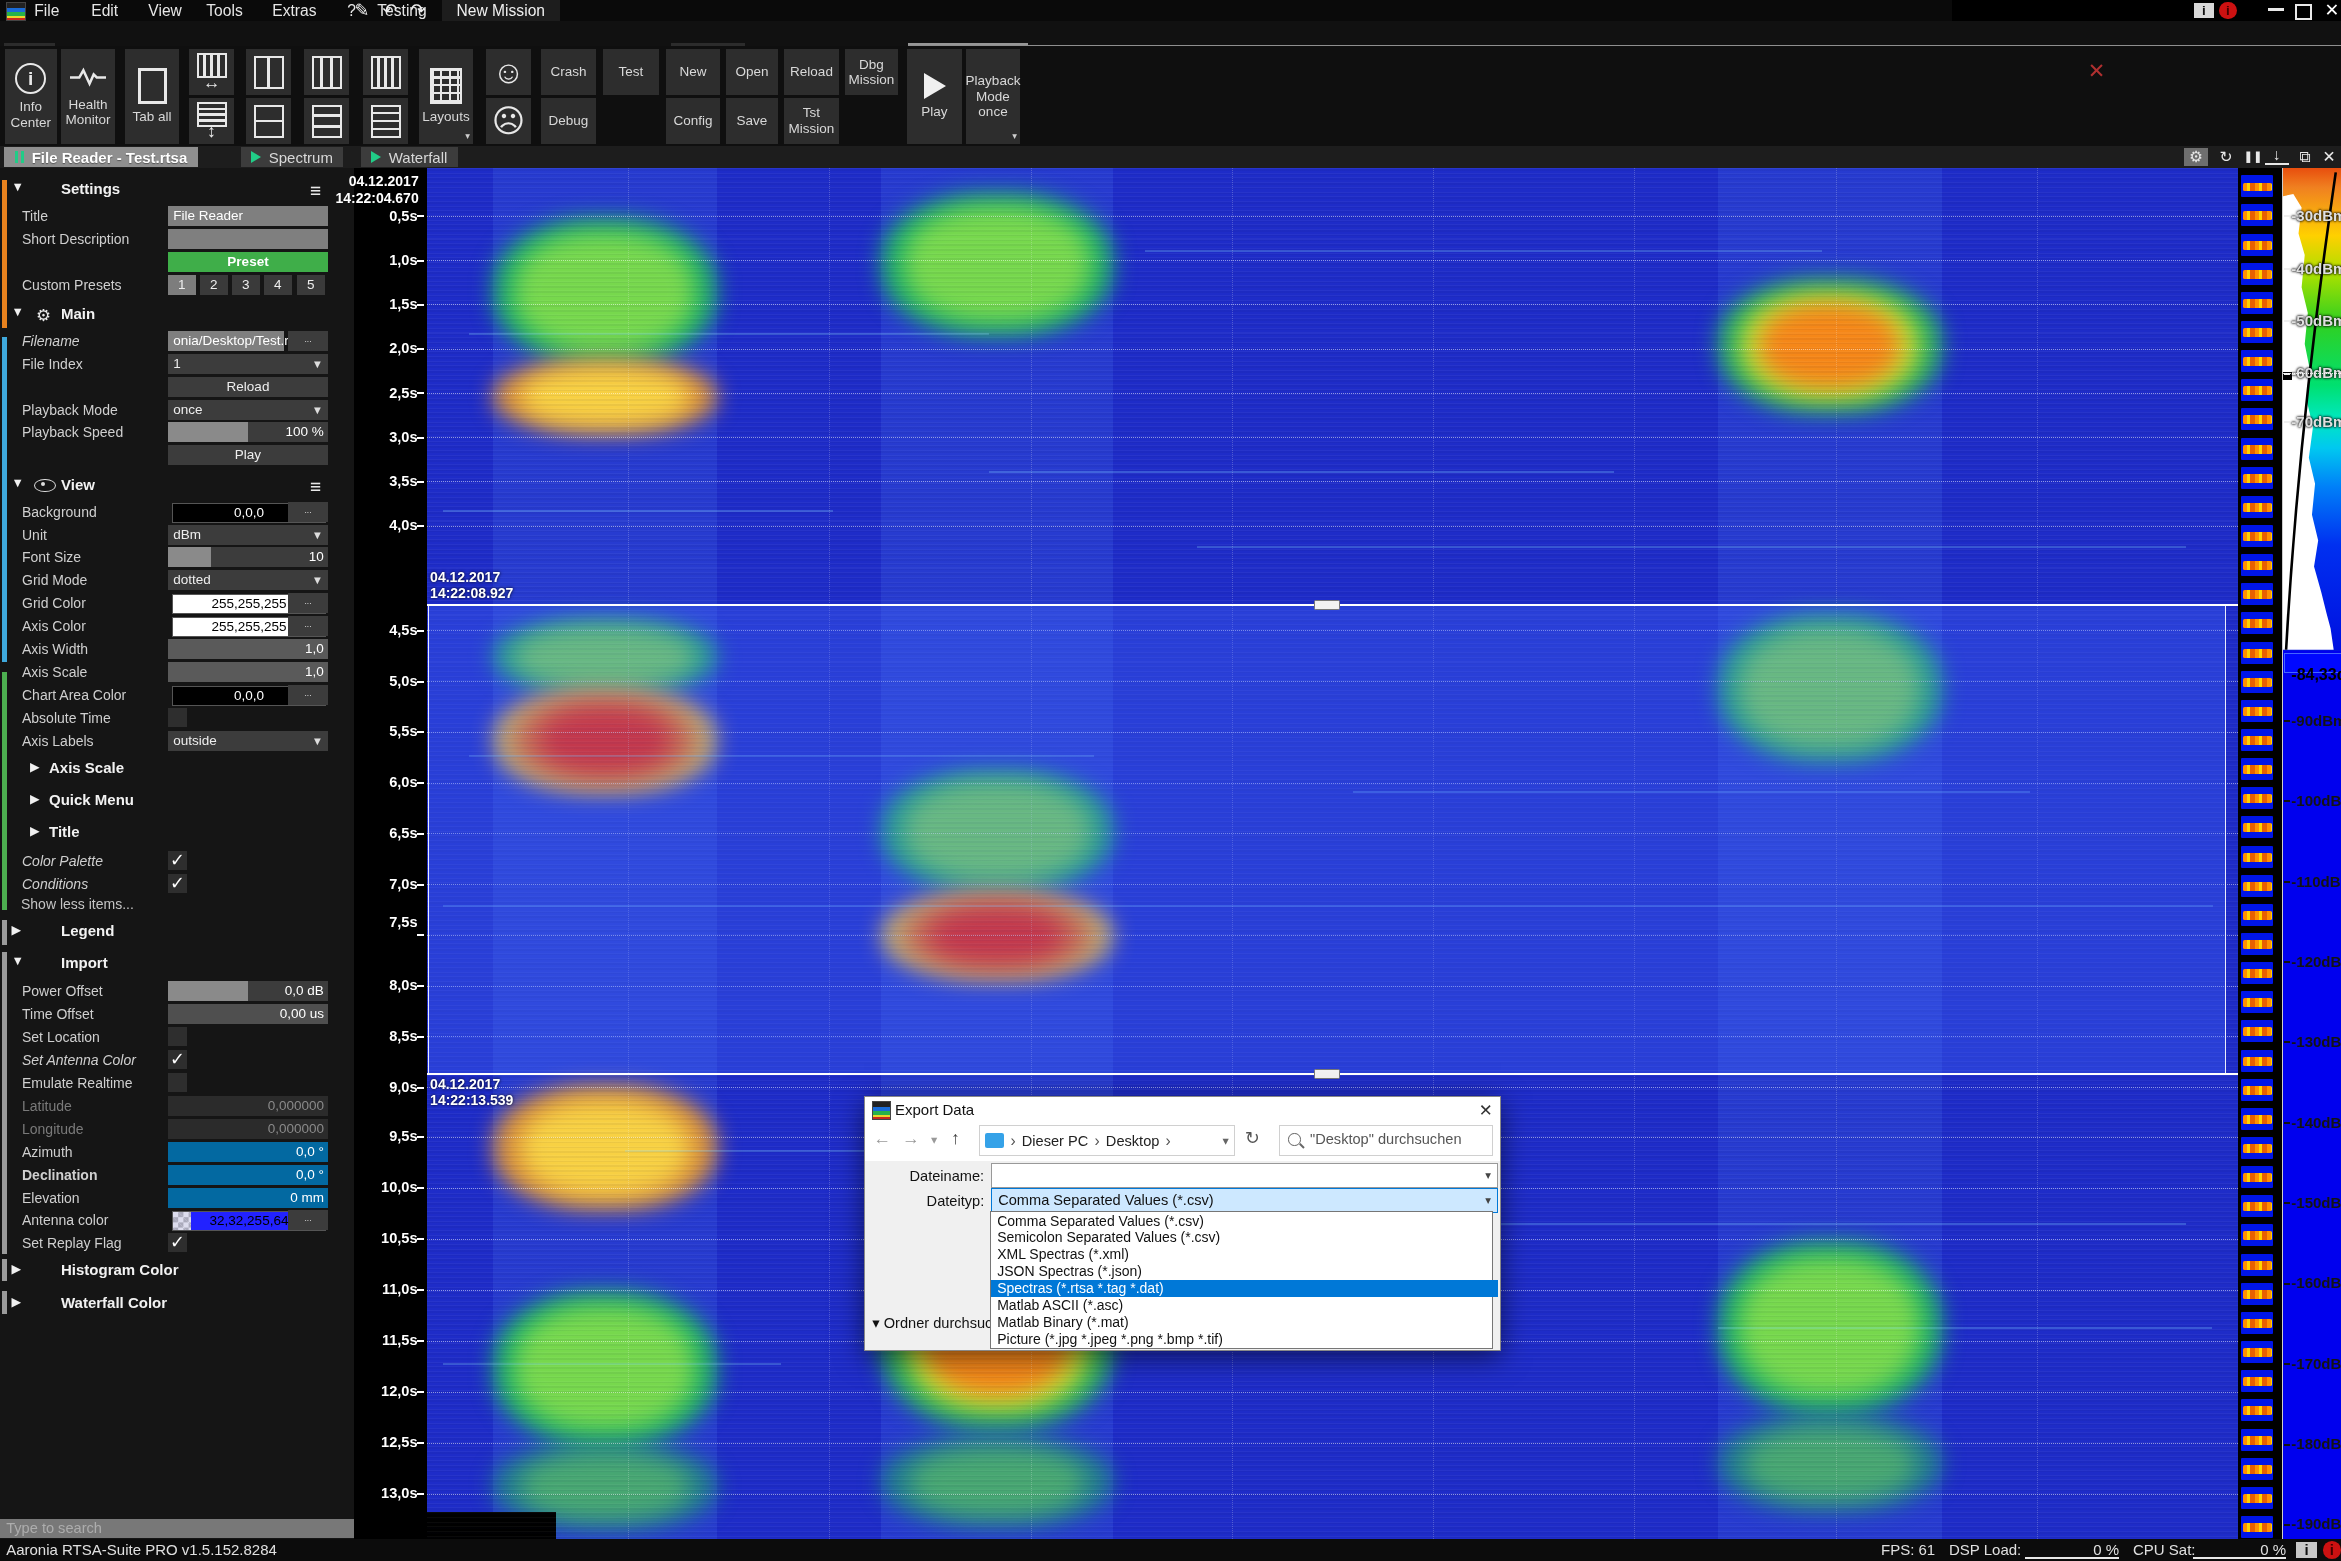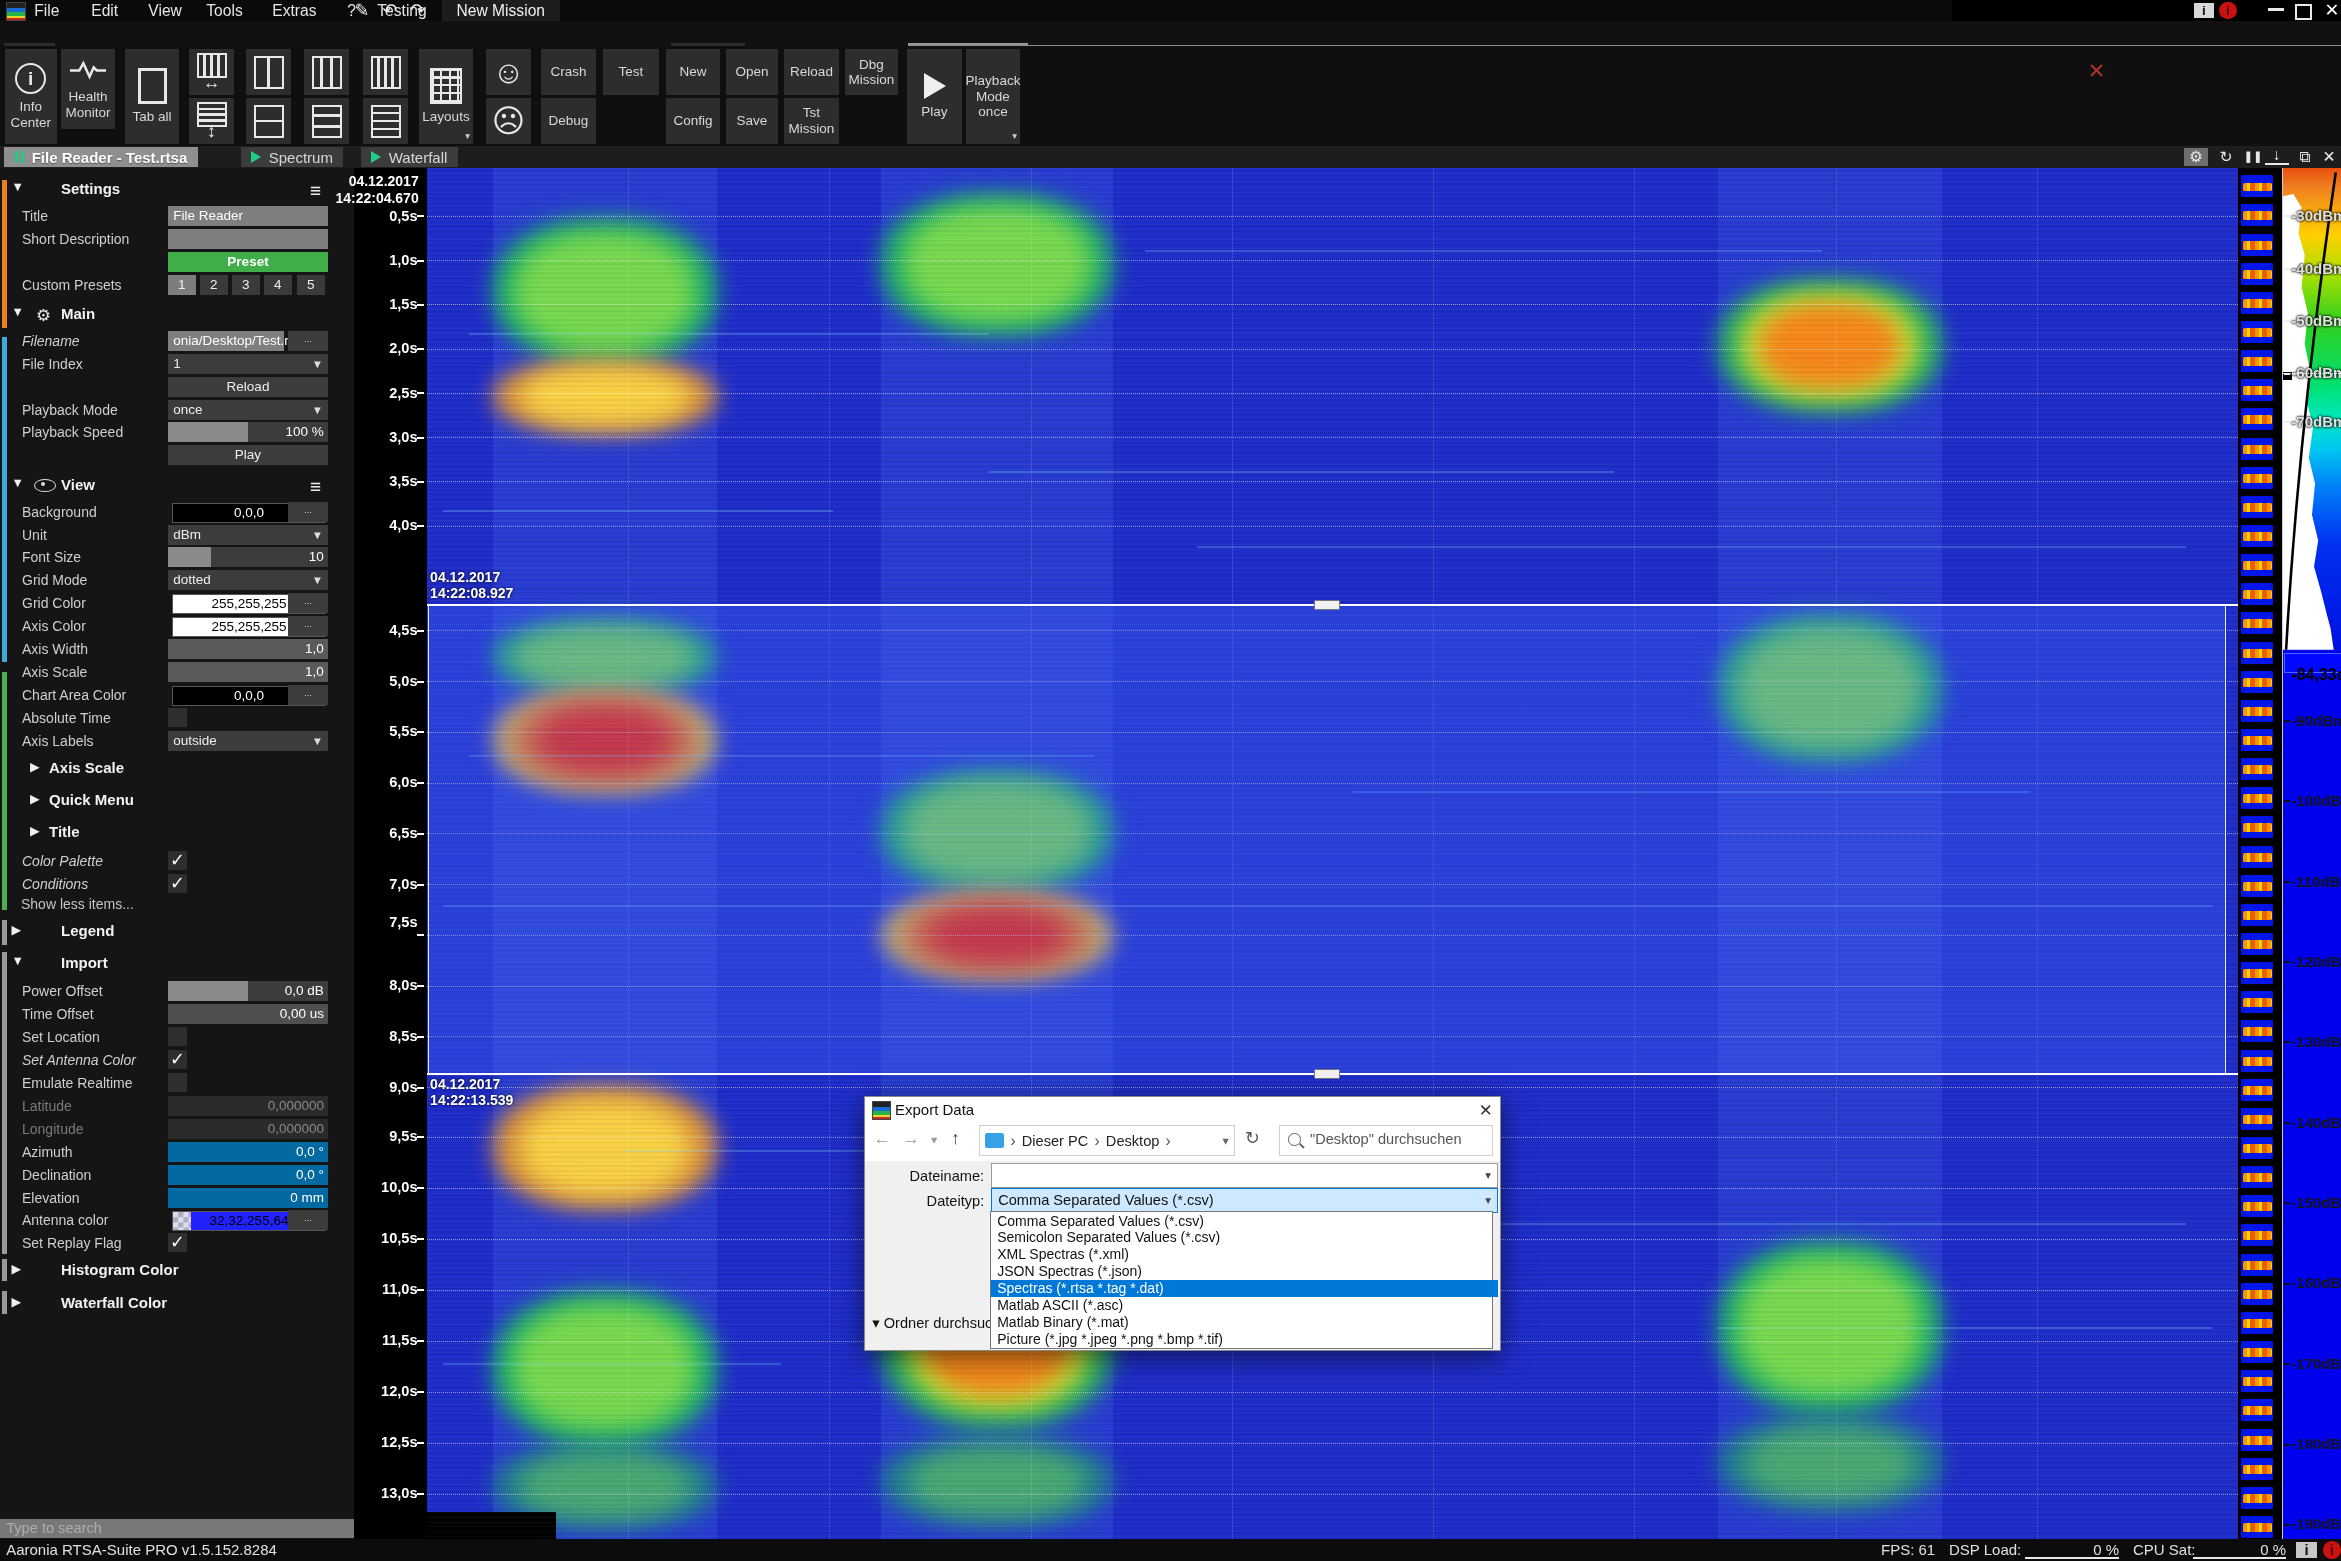--- a/index.html
+++ b/index.html
@@ -169,21 +169,21 @@
         <i style="height: 11.4px;"></i>
         <i style="height: 11.4px;"></i>
       </div>File Reader</div>
   </div>
 <div class="abs" id="ribbon-underline"></div>
 <div class="abs" id="ribbon-body">
     <div class="btn" style="left: 4.7px; top: 3.1px; width: 52px; height: 95px;">
       <div style="width: 27px; height: 27px; border: 2.6px solid rgb(232, 232, 232); border-radius: 50%; font-size: 19px; font-weight: bold; color: rgb(232, 232, 232); line-height: 27px; text-align: center;">i</div>
       <div class="lbl" style="margin-top: 5.2px;">Info Center</div>
     </div>
-    <div class="btn" style="left: 61px; top: 3.1px; width: 54px; height: 80px;">
+    <div class="btn" style="left: 61px; top: 3.1px; width: 54px; height: 95px;">
       <div><svg width="36" height="23" viewBox="0 0 70 44">
           <polyline points="0,24 18,24 26,10 38,36 46,18 52,24 70,24" stroke="#e8e8e8" stroke-width="5" fill="none"></polyline>
         </svg></div>
       <div class="lbl" style="margin-top: 5.2px;">Health Monitor</div>
     </div>
     <div class="btn" style="left: 125px; top: 3.1px; width: 54px; height: 95px;">
       <div style="width: 23px; height: 30px; border: 3.1px solid rgb(232, 232, 232);"></div>
       <div class="lbl" style="margin-top: 5.2px;">Tab all</div>
     </div>
     <div class="btn" style="left: 189px; top: 3.1px; width: 45px; height: 46px;">
@@ -459,21 +459,21 @@
     <div class="prow-label it" style="top: 882px;">Set Antenna Color</div>
     <div class="chk" style="top: 882px;">✓</div>
     <div class="prow-label" style="top: 905px;">Emulate Realtime</div>
     <div class="chk" style="top: 905px;"></div>
     <div class="prow-label dim" style="top: 928px;">Latitude</div>
     <div class="ctl number dim" style="top: 928px;">0,000000</div>
     <div class="prow-label dim" style="top: 951px;">Longitude</div>
     <div class="ctl number dim" style="top: 951px;">0,000000</div>
     <div class="prow-label" style="top: 974px;">Azimuth</div>
     <div class="ctl number light" style="top: 974px;">0,0 °</div>
-    <div class="prow-label" style="top: 997px;">Declination</div>
+    <div class="prow-label" style="top: 997px; font-weight: bold;">Declination</div>
     <div class="ctl number light" style="top: 997px;">0,0 °</div>
     <div class="prow-label" style="top: 1020px;">Elevation</div>
     <div class="ctl number light" style="top: 1020px;">0 mm</div>
     <div class="prow-label" style="top: 1042px;">Antenna color</div>
     <div class="swatch checkerbg" style="top: 1043px; color: rgb(0, 0, 0);">
       <div class="inner" style="background: rgb(34, 34, 255);"></div>
       <div class="txt">32,32,255,64</div>
     </div>
     <div class="dots" style="top: 1042px;">...</div>
     <div class="prow-label" style="top: 1065px;">Set Replay Flag</div>

